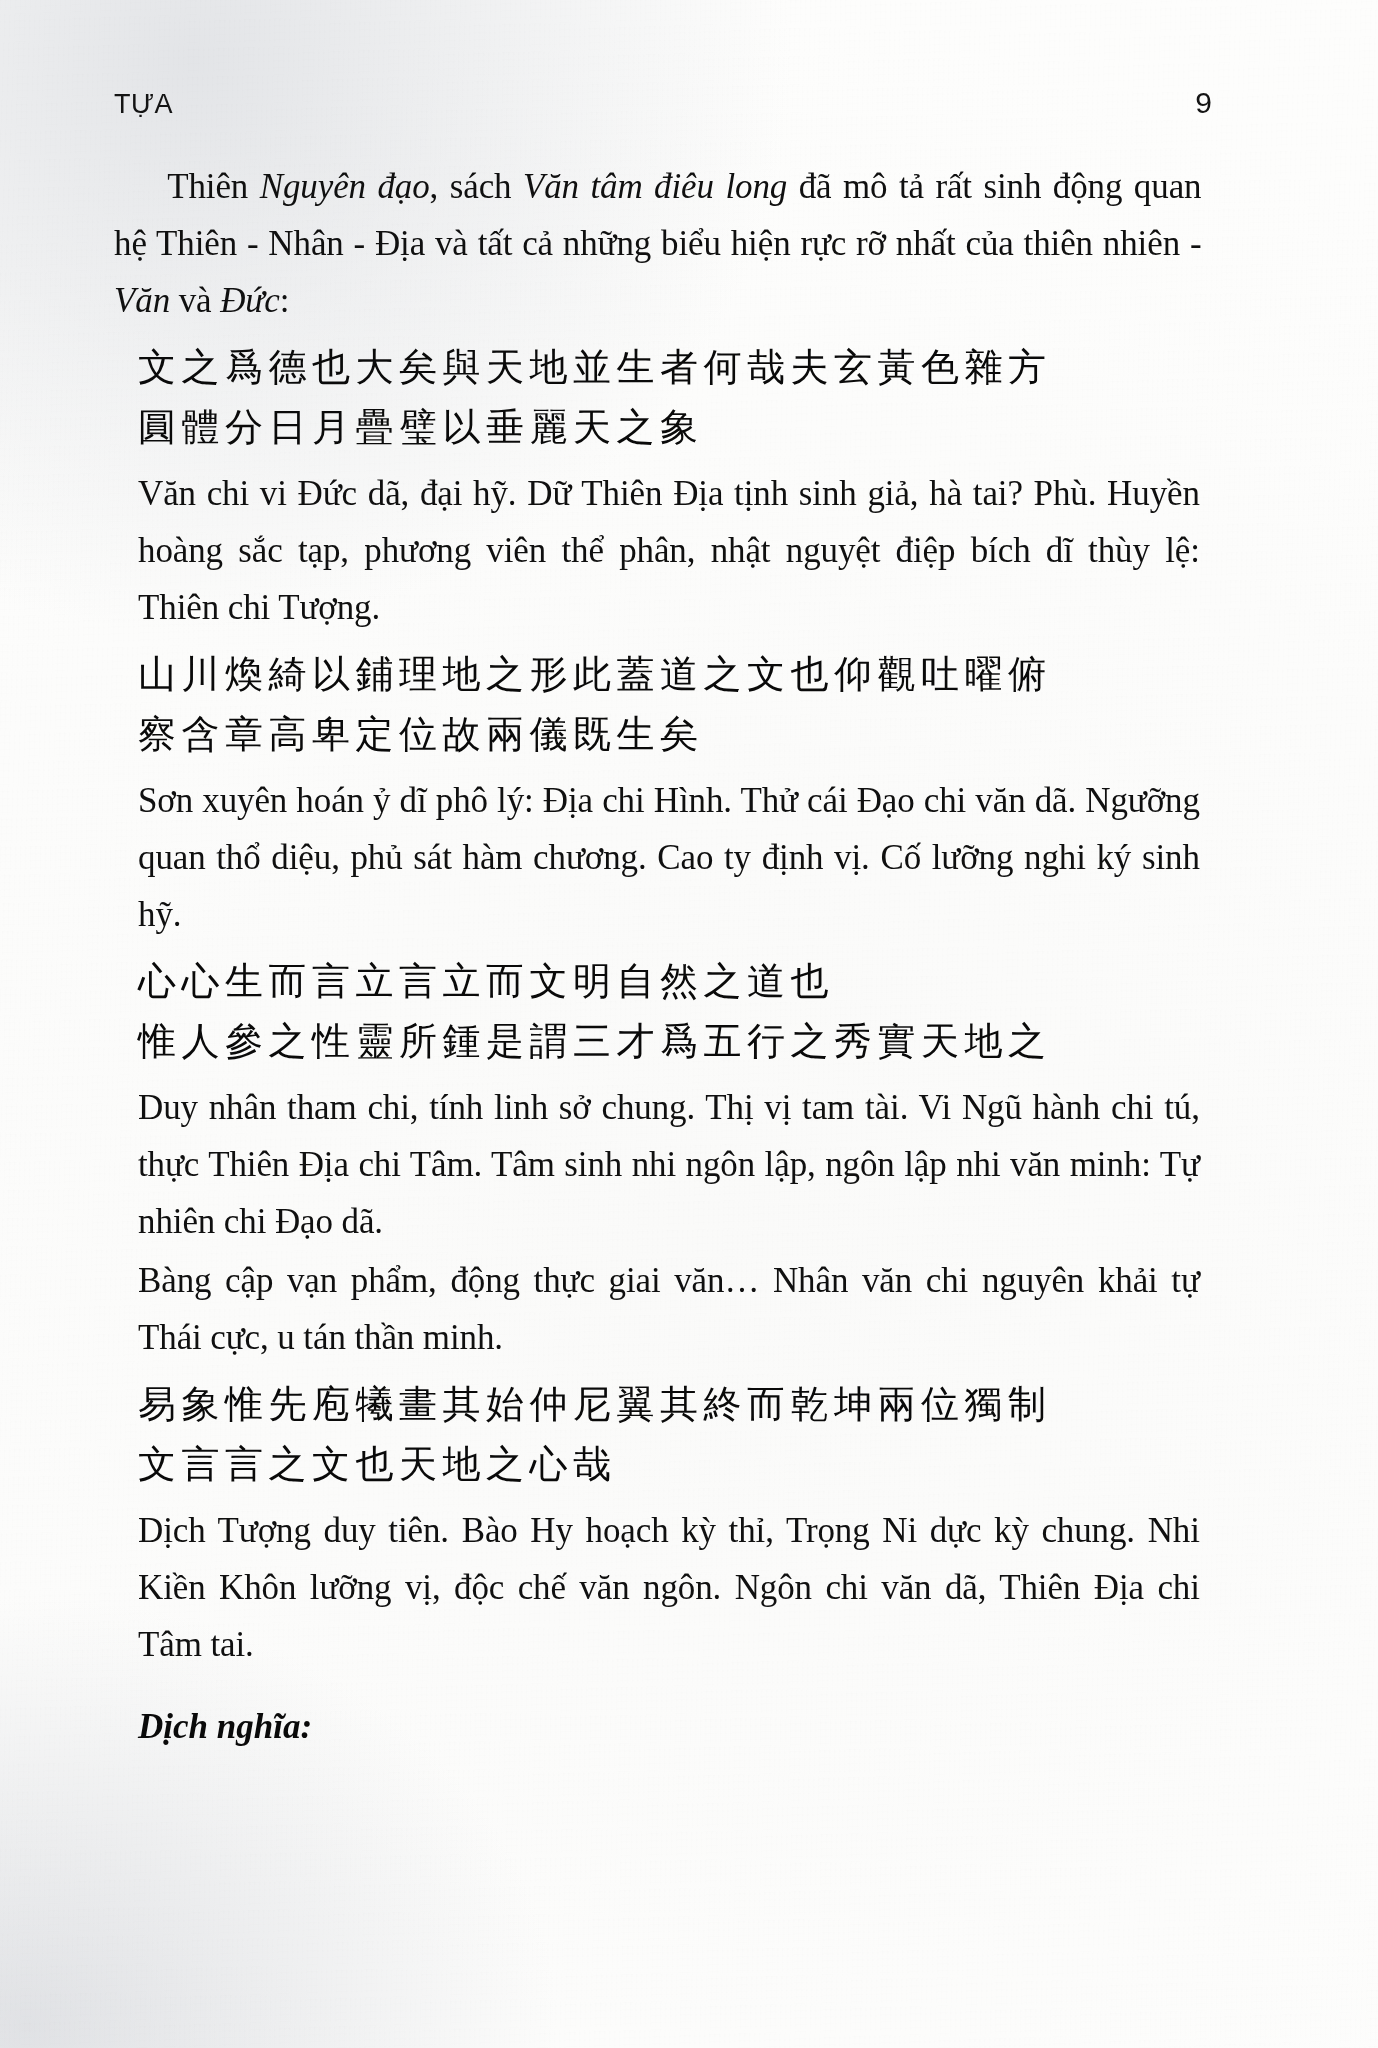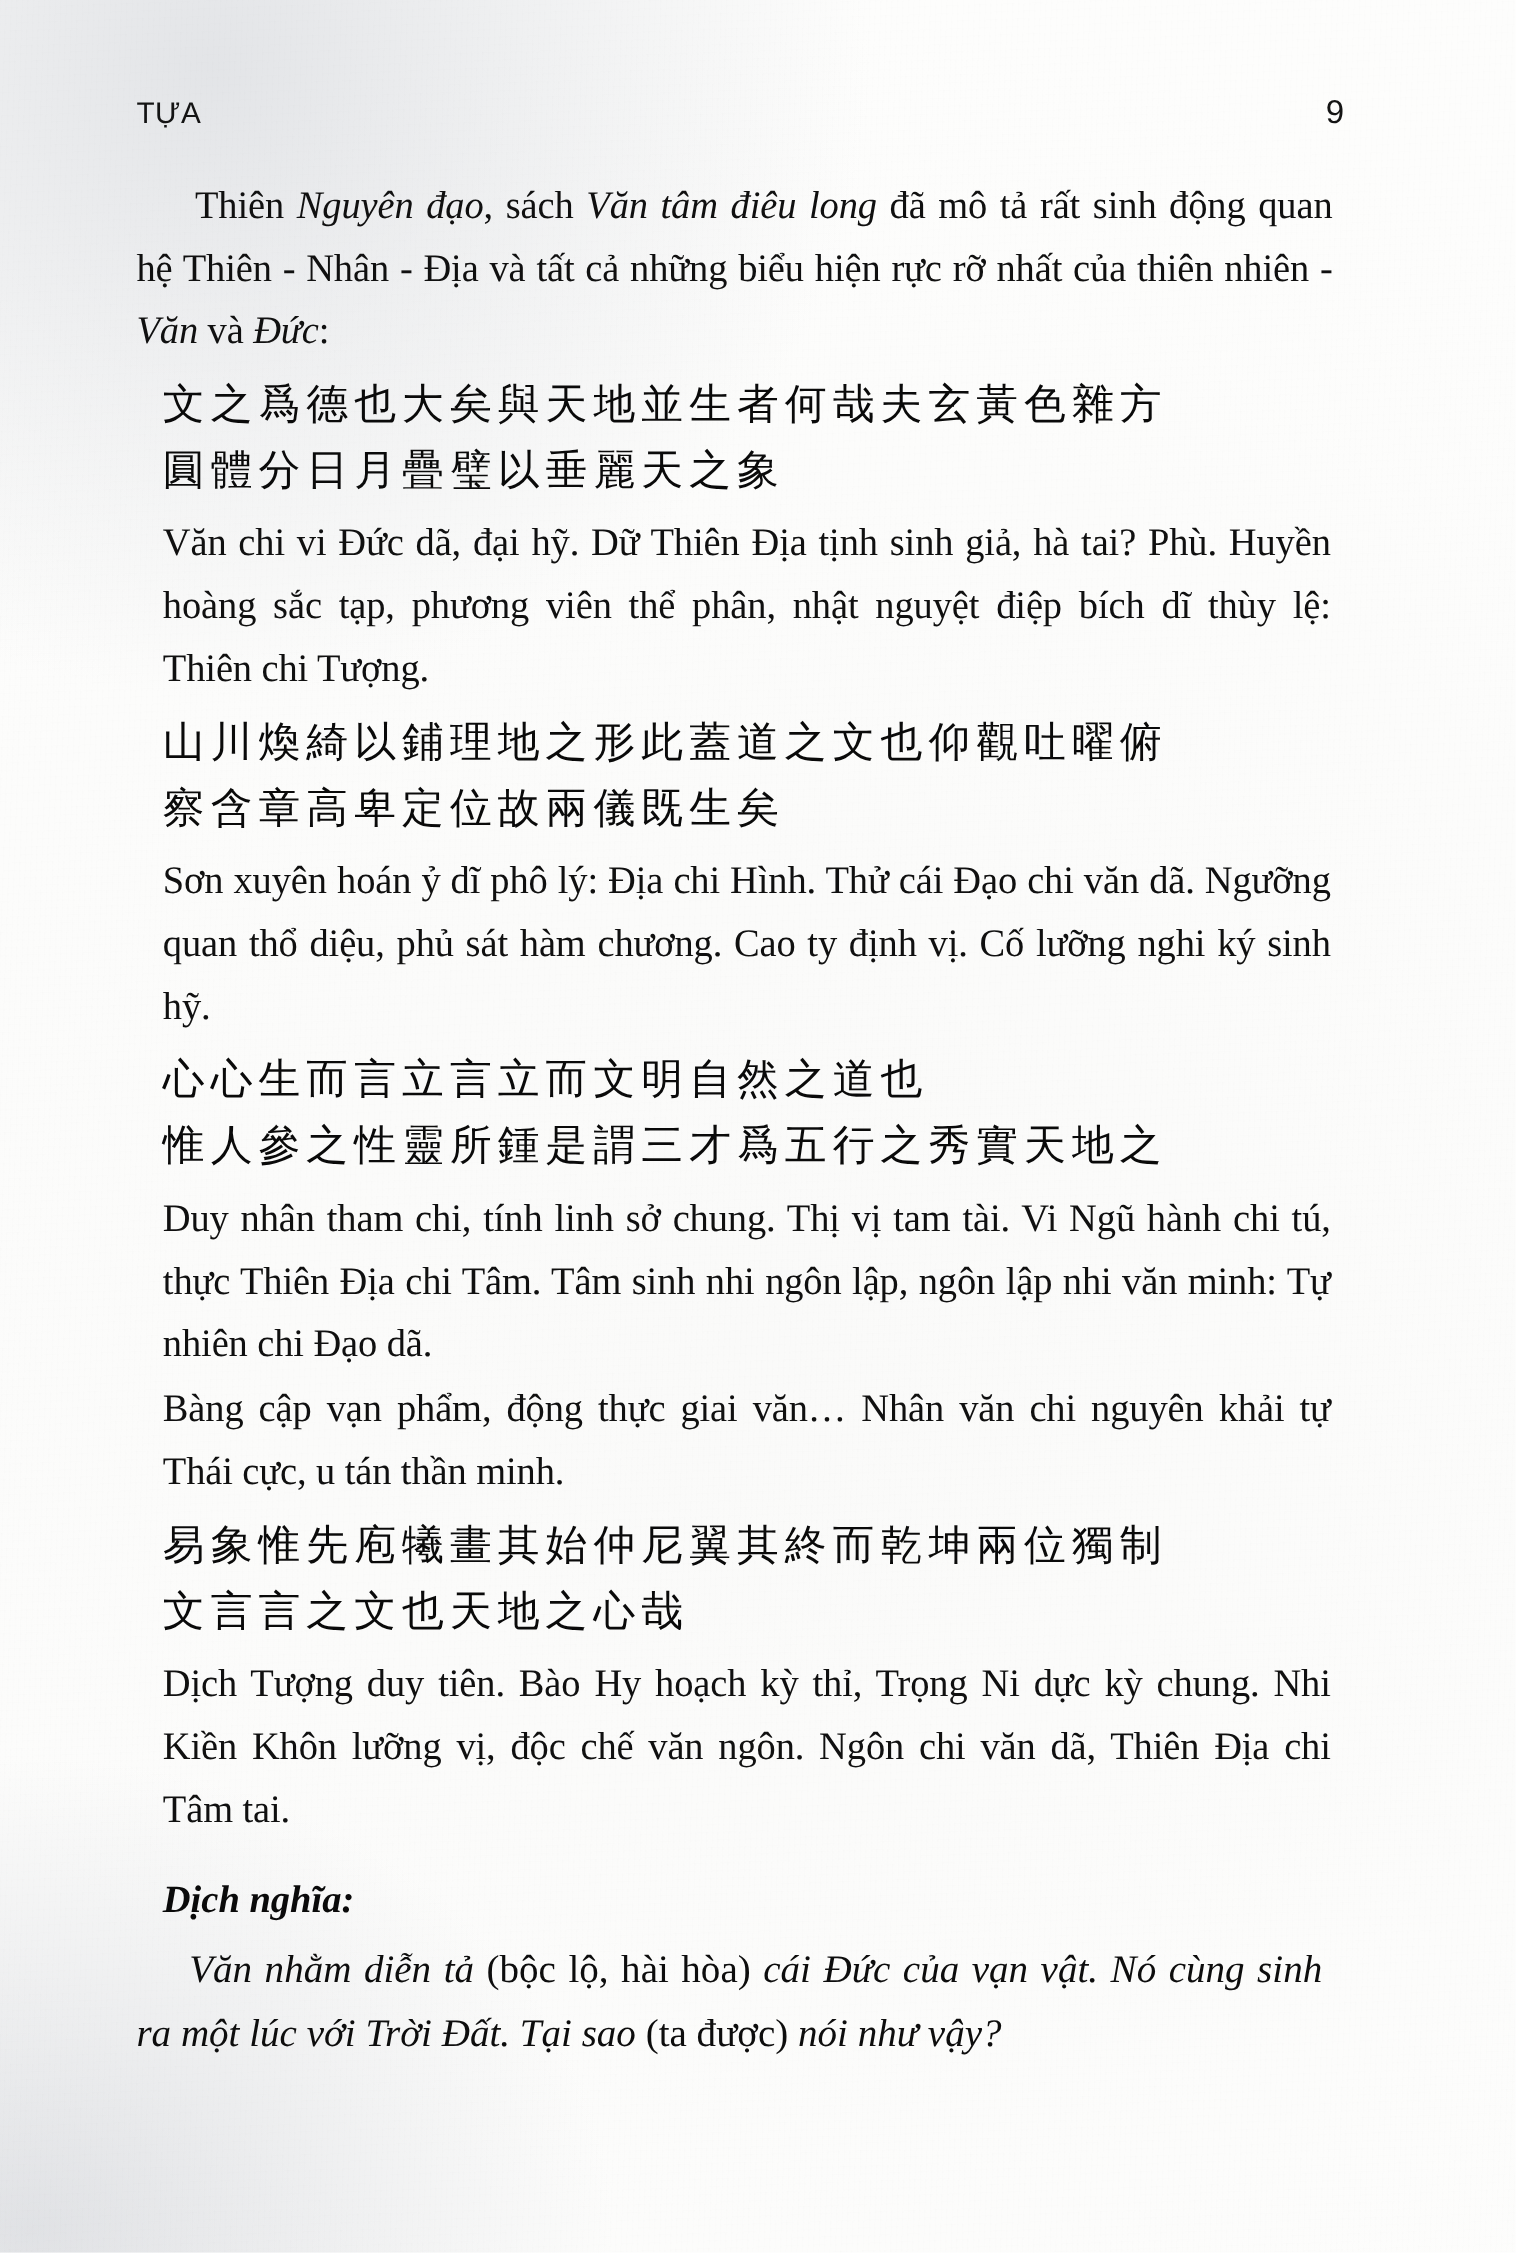--- a/index.html
+++ b/index.html
@@ -34,21 +34,21 @@
     pointer-events: none;
     opacity: 0.30;
     background-image:
       repeating-linear-gradient(92deg, rgba(0,0,0,0.022) 0px, rgba(0,0,0,0) 2px, rgba(0,0,0,0) 5px),
       repeating-linear-gradient(178deg, rgba(0,0,0,0.016) 0px, rgba(0,0,0,0) 3px, rgba(0,0,0,0) 7px);
   }
 
   
   .content {
     position: absolute;
-    left: 124px;
+    left: 114px;
     top: 86px;
     width: 1104px;
   }
 
   .runhead {
     display: flex;
     align-items: baseline;
     justify-content: space-between;
     height: 46px;
     margin-bottom: 26px;
@@ -162,16 +162,15 @@
 
     <p class="viet translit">Bàng cập vạn phẩm, động thực giai văn… Nhân văn chi nguyên khải tự Thái cực, u tán thần minh.</p>
 
     <div class="han">
       <span class="han-line">易象惟先庖犧畫其始仲尼翼其終而乾坤兩位獨制</span>
       <span class="han-line">文言言之文也天地之心哉</span>
     </div>
     <p class="viet translit">Dịch Tượng duy tiên. Bào Hy hoạch kỳ thỉ, Trọng Ni dực kỳ chung. Nhi Kiền Khôn lưỡng vị, độc chế văn ngôn. Ngôn chi văn dã, Thiên Địa chi Tâm tai.</p>
 
     <div class="subhead">Dịch nghĩa:</div>
-    <p class="gloss first translit"><span>Văn nhằm diễn tả </span><span class="upright">(bộc lộ, hài hòa)</span><span> cái Đức của vạn vật. Nó cùng sinh ra một lúc với Trời Đất. Tại sao </span><span class="upright">(ta được)</span><span> nói như vậy?</span></p>
 
   </div>
 </div>
 
 </body></html>

